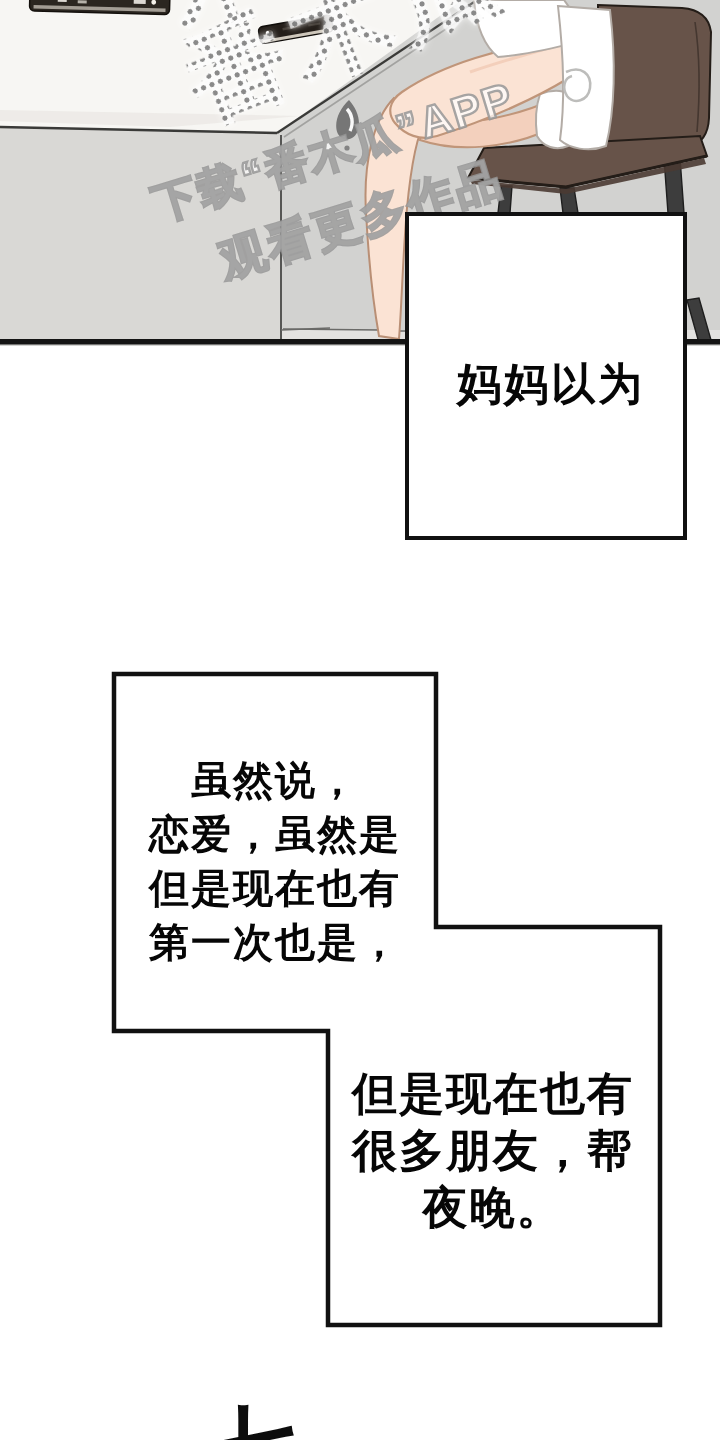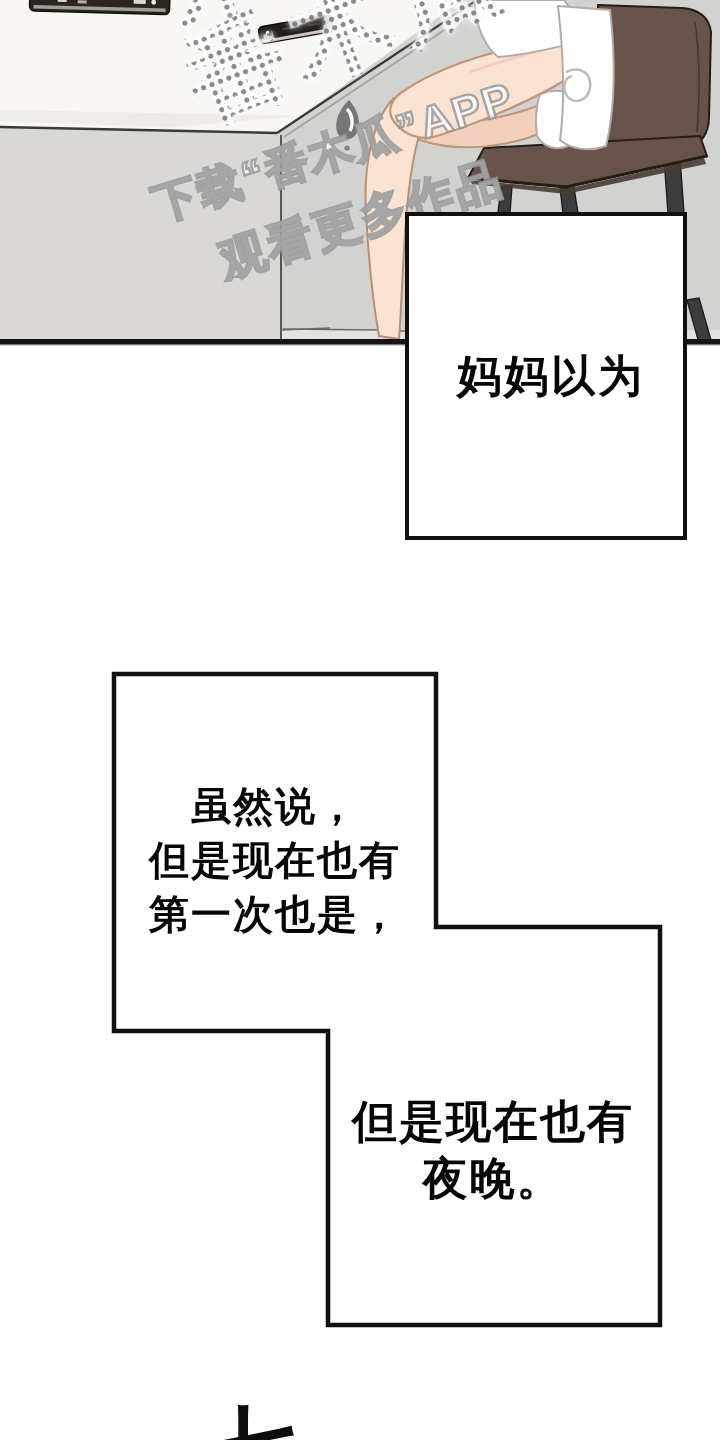--- a/index.html
+++ b/index.html
@@ -123,28 +123,30 @@
 
 <div class="abs wm-small wm-line1" style="left:148px;top:185px;z-index:11">下载“番木瓜”APP</div>
 
 <div class="abs wm-small wm-line2" style="left:214px;top:240px;z-index:11">观看更多作品</div>
 
 <svg class="abs" style="left:0;top:0;z-index:25" width="720" height="1440" viewBox="0 0 720 1440">
   <rect x="407" y="214" width="278" height="324" fill="#ffffff" style="stroke:var(--box-border,#111111)" stroke-width="4"></rect>
   <path d="M114,674 H436 V927 H660 V1325 H328 V1031 H114 Z" fill="#ffffff" style="stroke:var(--box-border,#111111)" stroke-width="4.5"></path>
 </svg>
 
-<div class="abs box-text bt1" style="left:405px;top:212px;width:292px;height:328px;">
+<div class="abs box-text bt1" style="left:405px;top:220px;width:292px;height:328px;">
   <div>妈妈以为</div>
 </div>
 
-<div class="abs box-text bt2" style="left:112px;top:672px;width:326px;height:358px;font-family:Liberation Serif, serif;">
+<div class="abs box-text bt2" style="left:112px;top:672px;width:326px;height:358px;">
   <div>虽然说，</div>
+  <div>恋爱，虽然是</div>
   <div>但是现在也有</div>
   <div>第一次也是，</div>
 </div>
 
 <div class="abs box-text bt3" style="left:326px;top:925px;width:334px;height:402px;text-align:center;">
   <div>但是现在也有</div>
+  <div>很多朋友，帮</div>
   <div>夜晚。</div>
 </div>
 
 <div class="abs bottom-glyph" style="left:203px;top:1404px;">七</div>
 
 </body></html>

